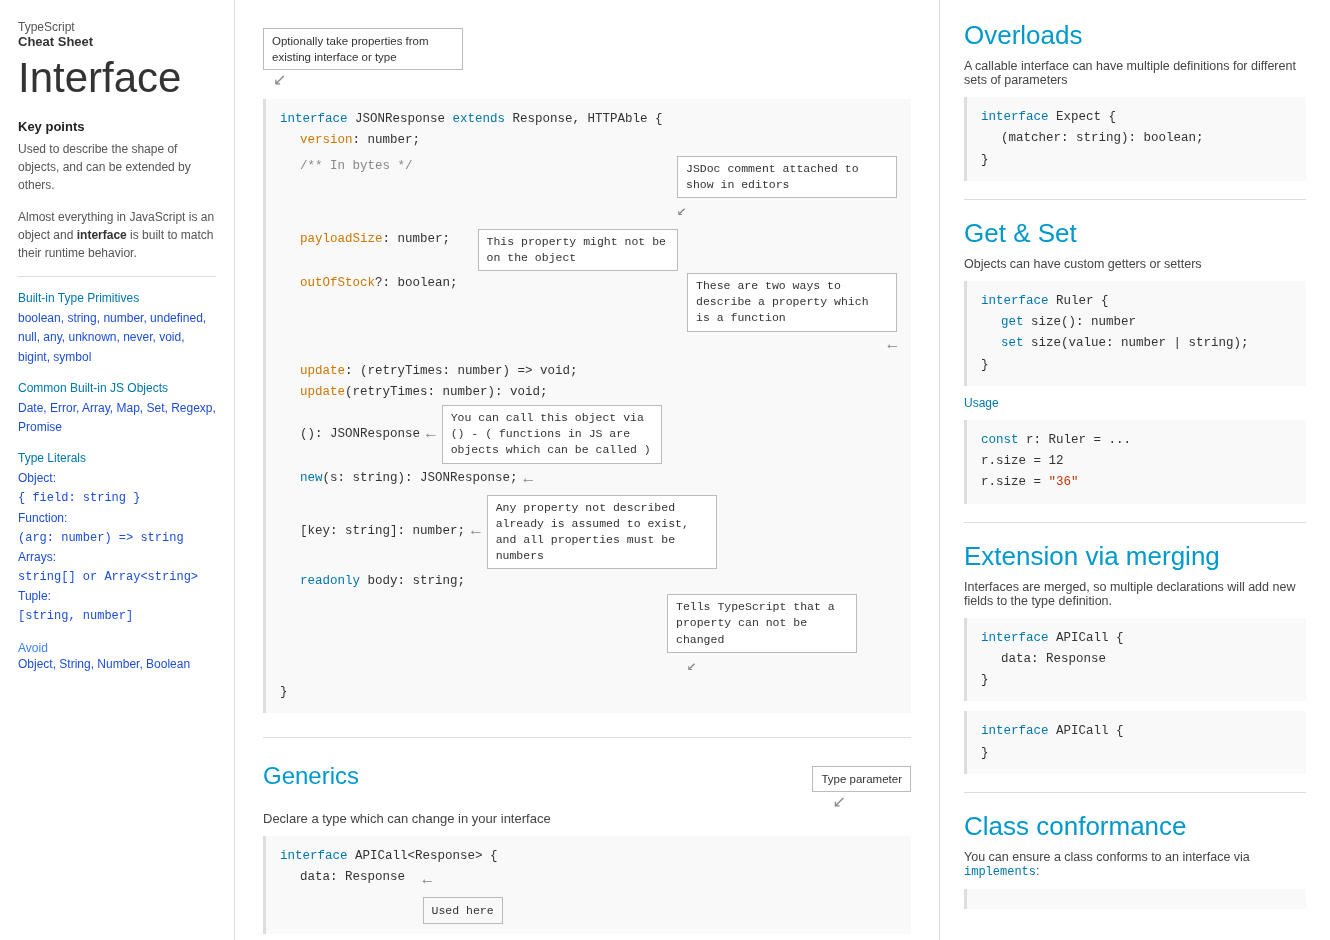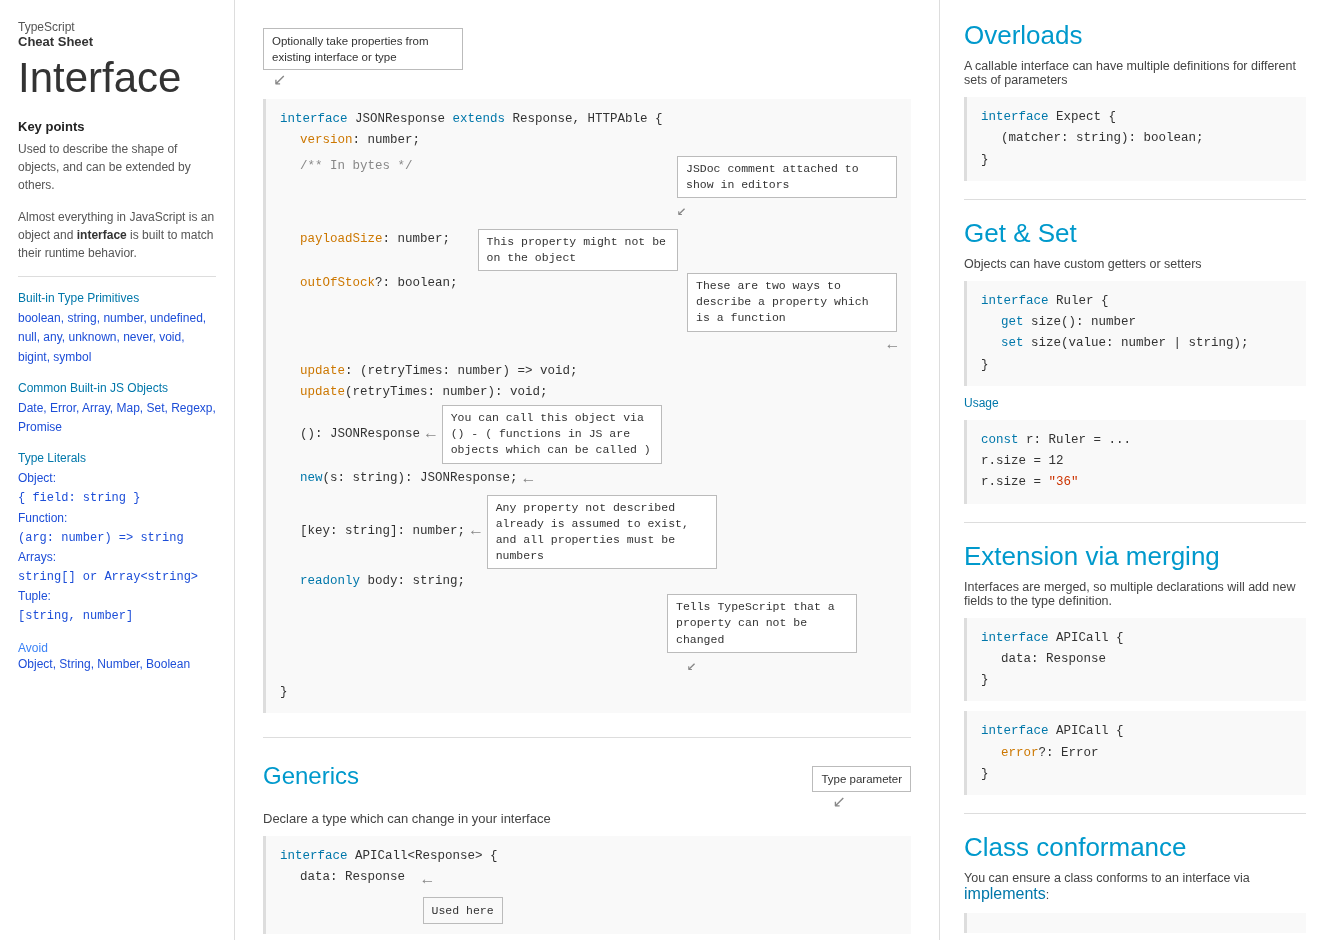--- a/index.html
+++ b/index.html
@@ -171,22 +171,22 @@
       color: #333;
       margin-top: 2px;
     }
 
     .code-inline {
       font-family: 'Courier New', Courier, monospace;
       font-size: 12px;
     }
 
     .implements-inline {
-      font-family: Liberation Sans, sans-serif;
-      font-size: 16px;
+      font-family: Liberation Mono, monospace;
+      font-size: 12px;
       color: #0077aa;
     }
   </style>
 </head>
 <body>
 
 <div class="sidebar">
   <div class="sidebar-label">TypeScript</div>
   <div class="sidebar-title-bold">Cheat Sheet</div>
   <div class="sidebar-main-title">Interface</div>
@@ -360,21 +360,20 @@
 
   <h2 class="right-section-title">Extension via merging</h2>
   <div class="right-desc">Interfaces are merged, so multiple declarations will add new fields to the type definition.</div>
   <div class="code-block">
     <div><span class="kw">interface</span> APICall {</div>
     <div style="padding-left:20px;">data: Response</div>
     <div>}</div>
   </div>
   <div class="code-block">
     <div><span class="kw">interface</span> APICall {</div>
-    <div style="padding-left:20px;"><span class="prop">error</span>?: Error</div>
     <div>}</div>
   </div>
 
   <hr class="right-divider">
 
   <h2 class="right-section-title">Class conformance</h2>
   <div class="right-desc">
     <span>You can ensure a class conforms to an interface via </span><code class="implements-inline">implements</code><span>:</span>
   </div>
   <div class="code-block">

